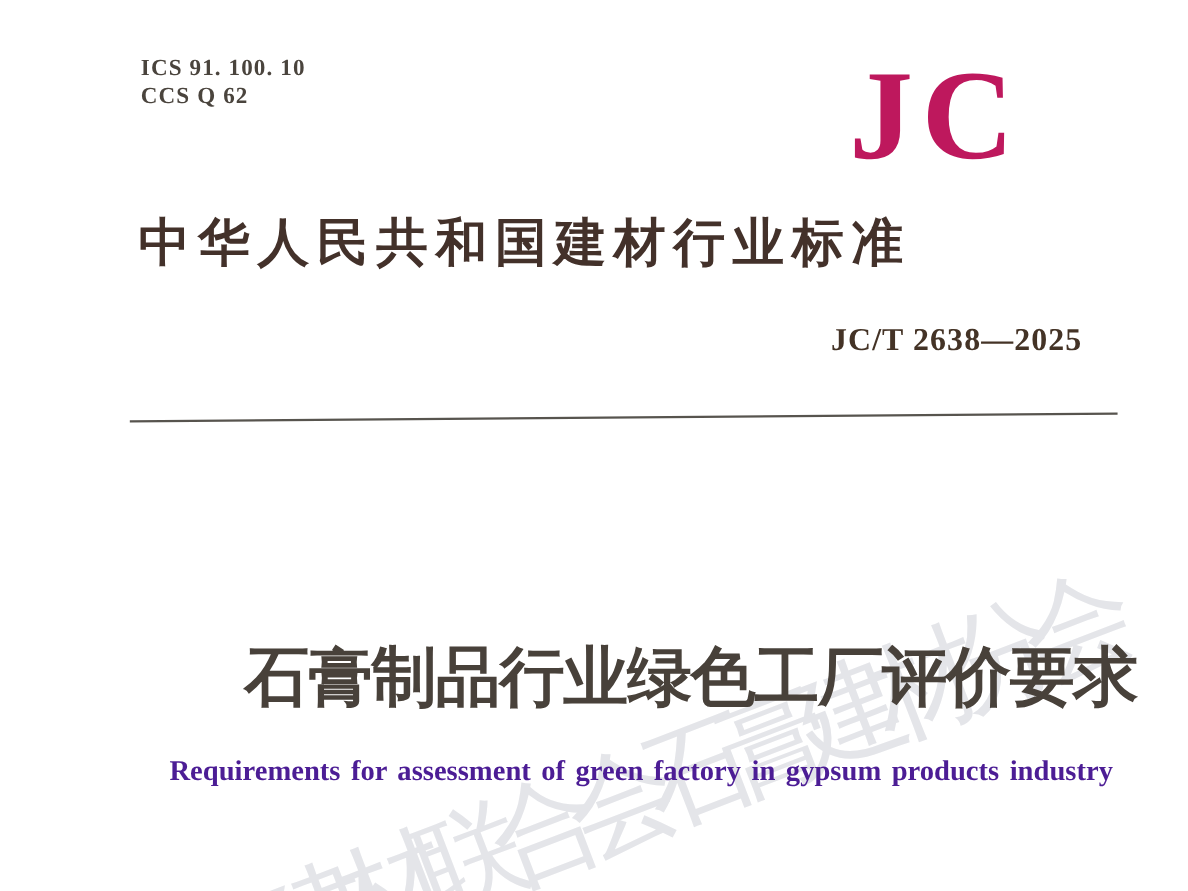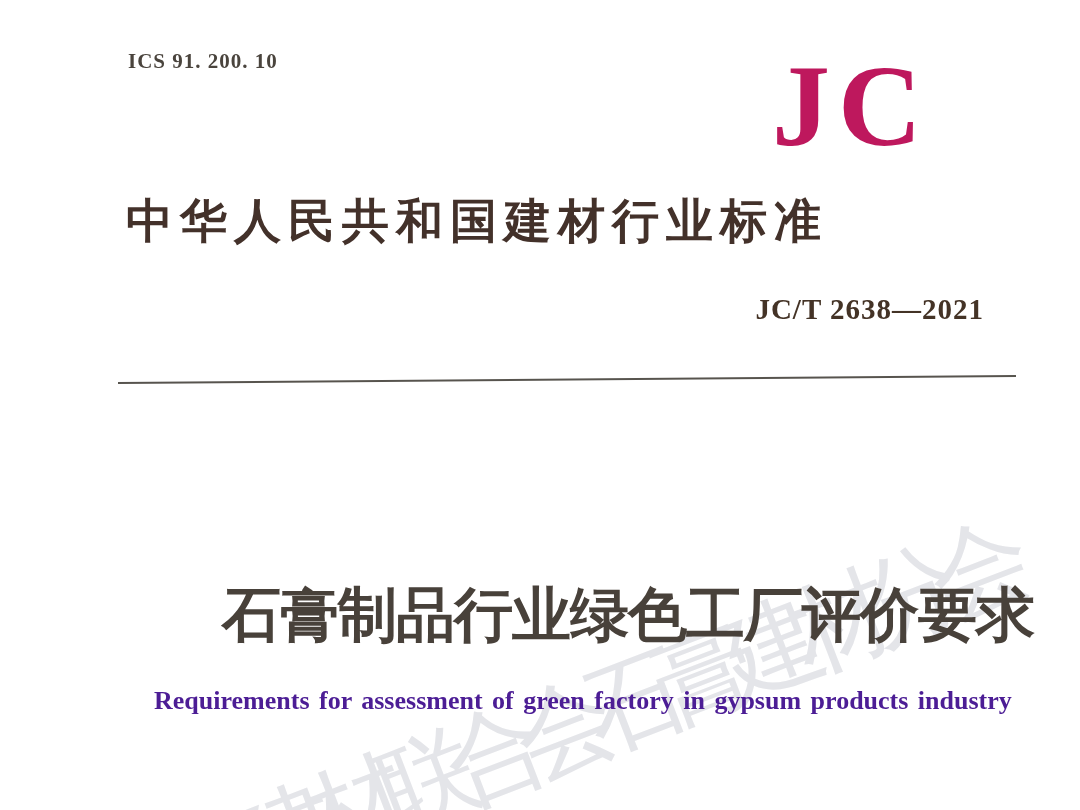--- a/index.html
+++ b/index.html
@@ -111,26 +111,27 @@
     color: #4c1d95;
     white-space: nowrap;
   }
 </style>
 </head>
 <body>
 
 <div class="abs watermark">建材联合会石膏建材分会</div>
 
 <div class="abs codes">
-  <div>ICS 91. 200. 10</div>
+  <div>ICS 91. 100. 10</div>
+  <div>CCS Q 62</div>
 </div>
 
 <div class="abs jc-logo">JC</div>
 
 <div class="abs org-title">中华人民共和国建材行业标准</div>
 
-<div class="abs std-number">JC/T 2638—2021</div>
+<div class="abs std-number">JC/T 2638—2025</div>
 
 <div class="abs divider"></div>
 
 <div class="abs doc-title-cn">石膏制品行业绿色工厂评价要求</div>
 
 <div class="abs doc-title-en">Requirements for assessment of green factory in gypsum products industry</div>
 
 </body></html>

